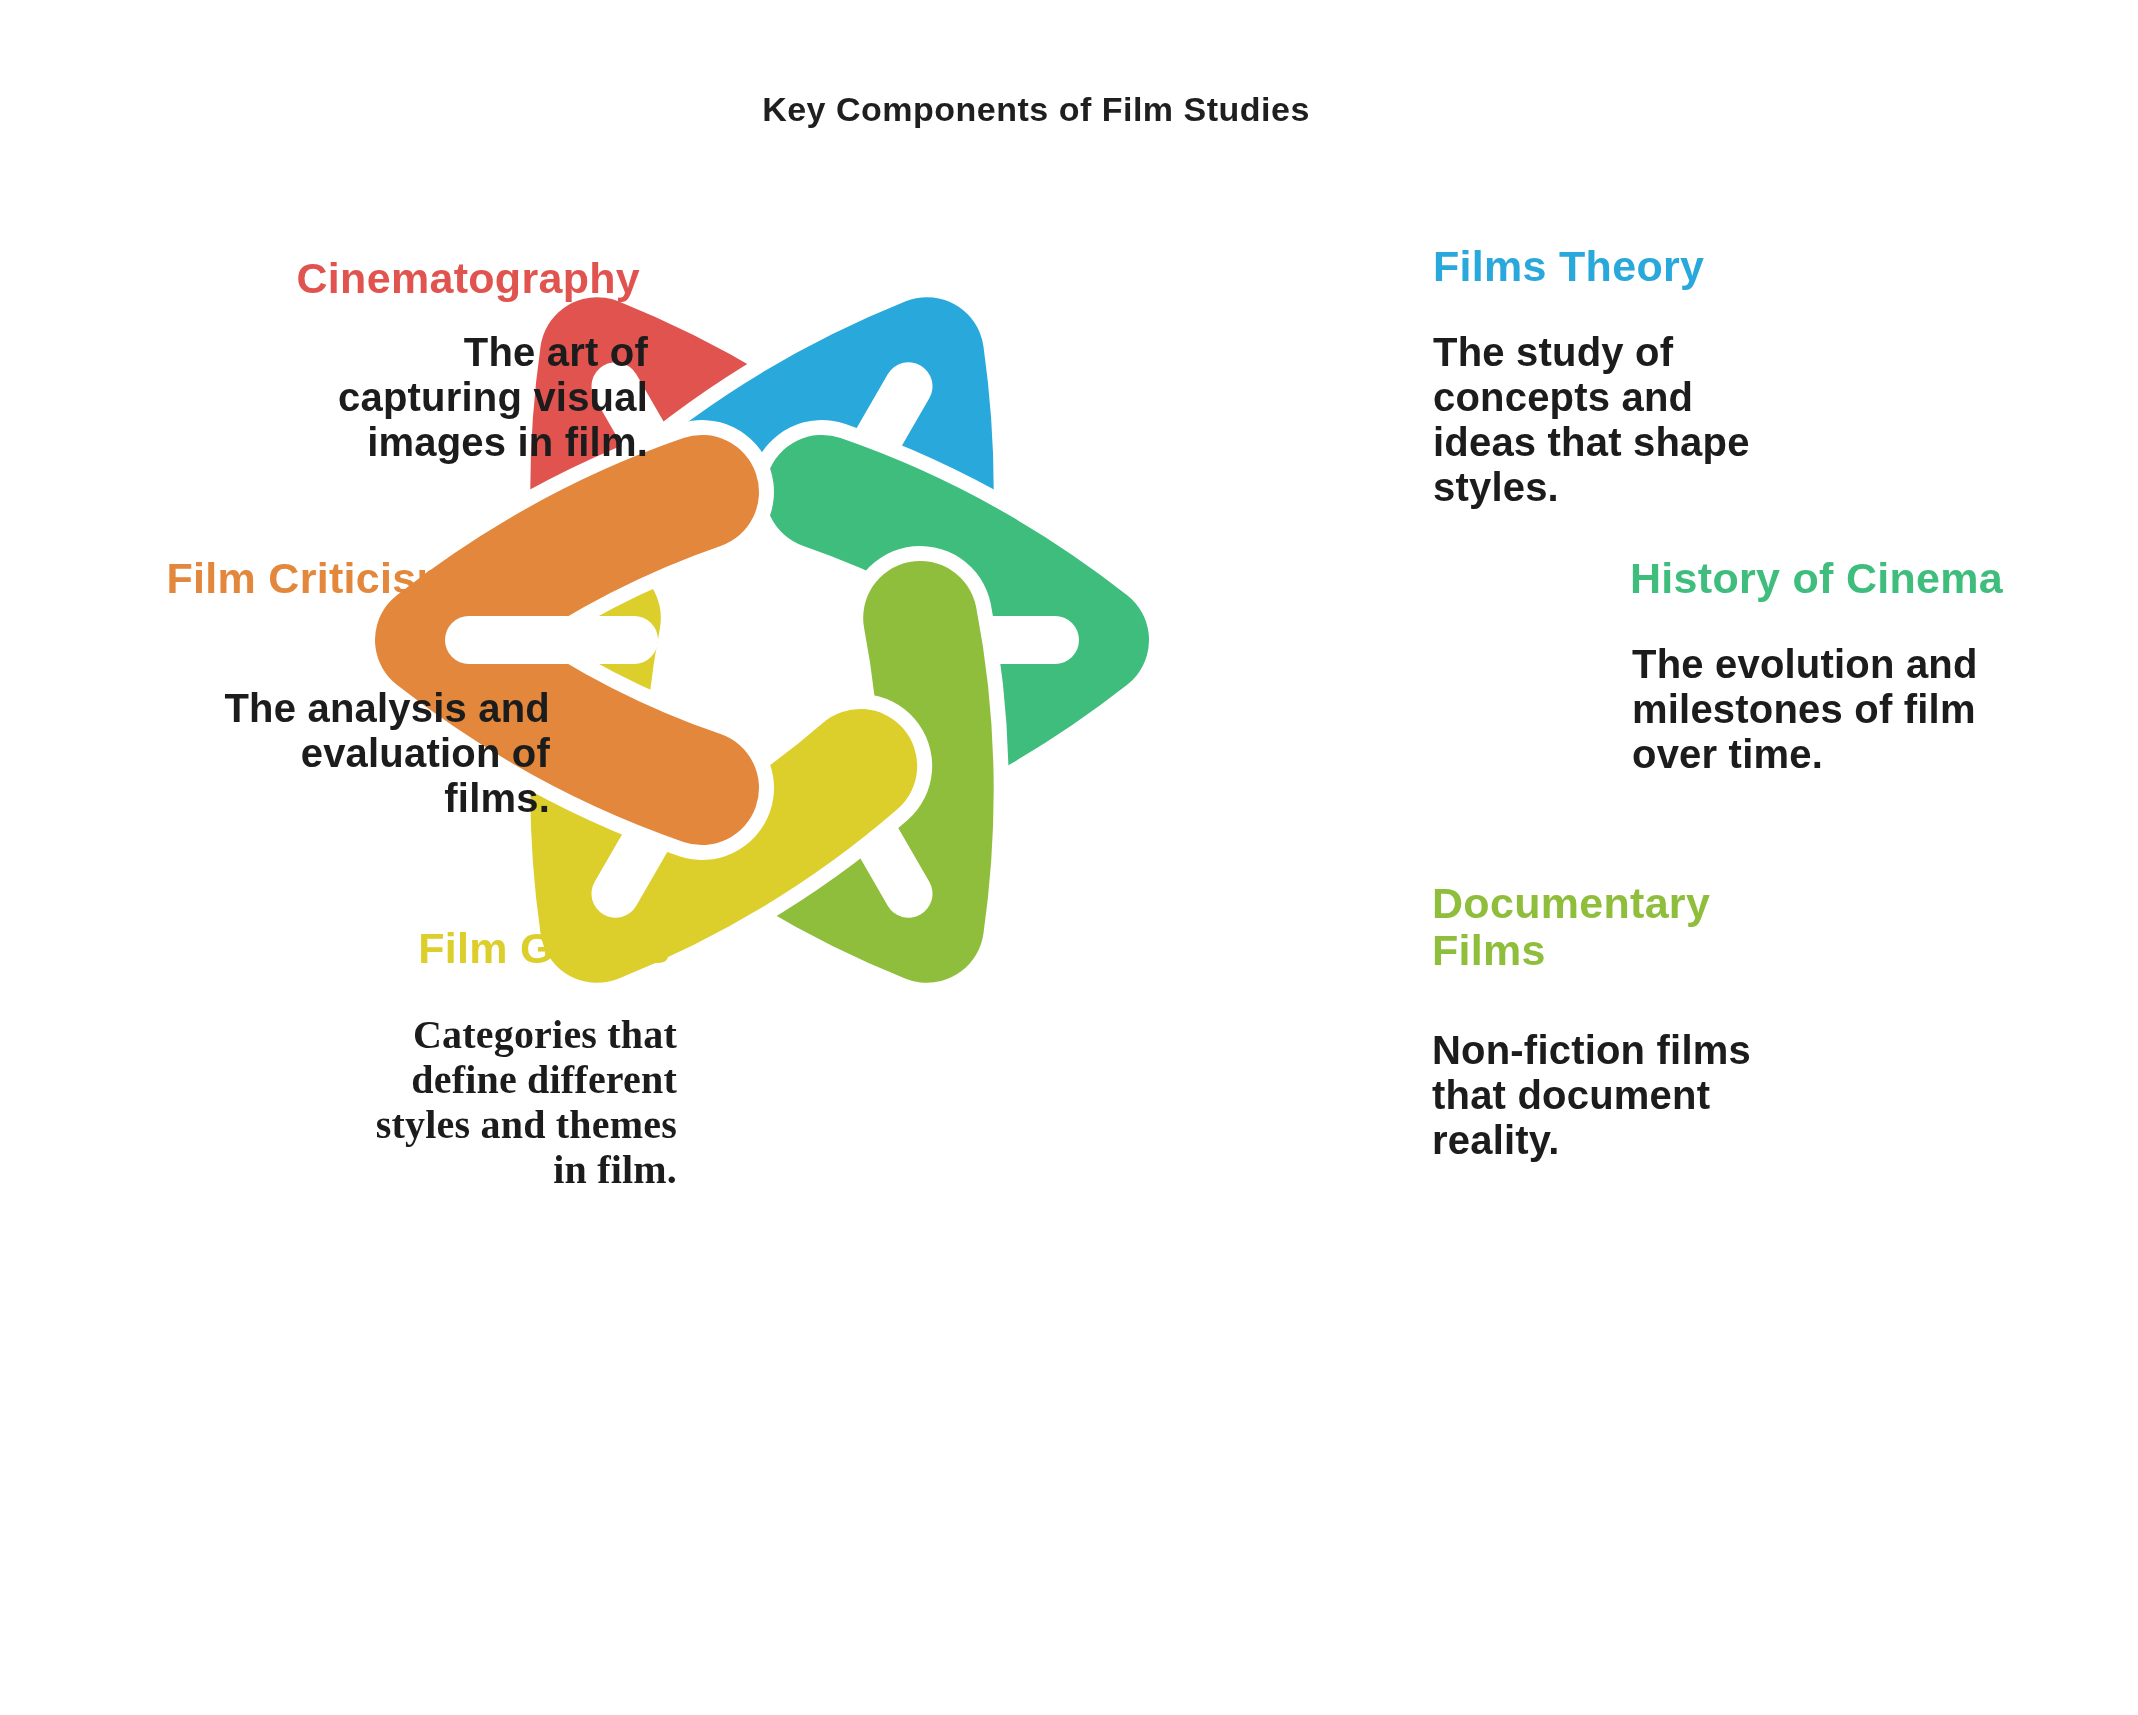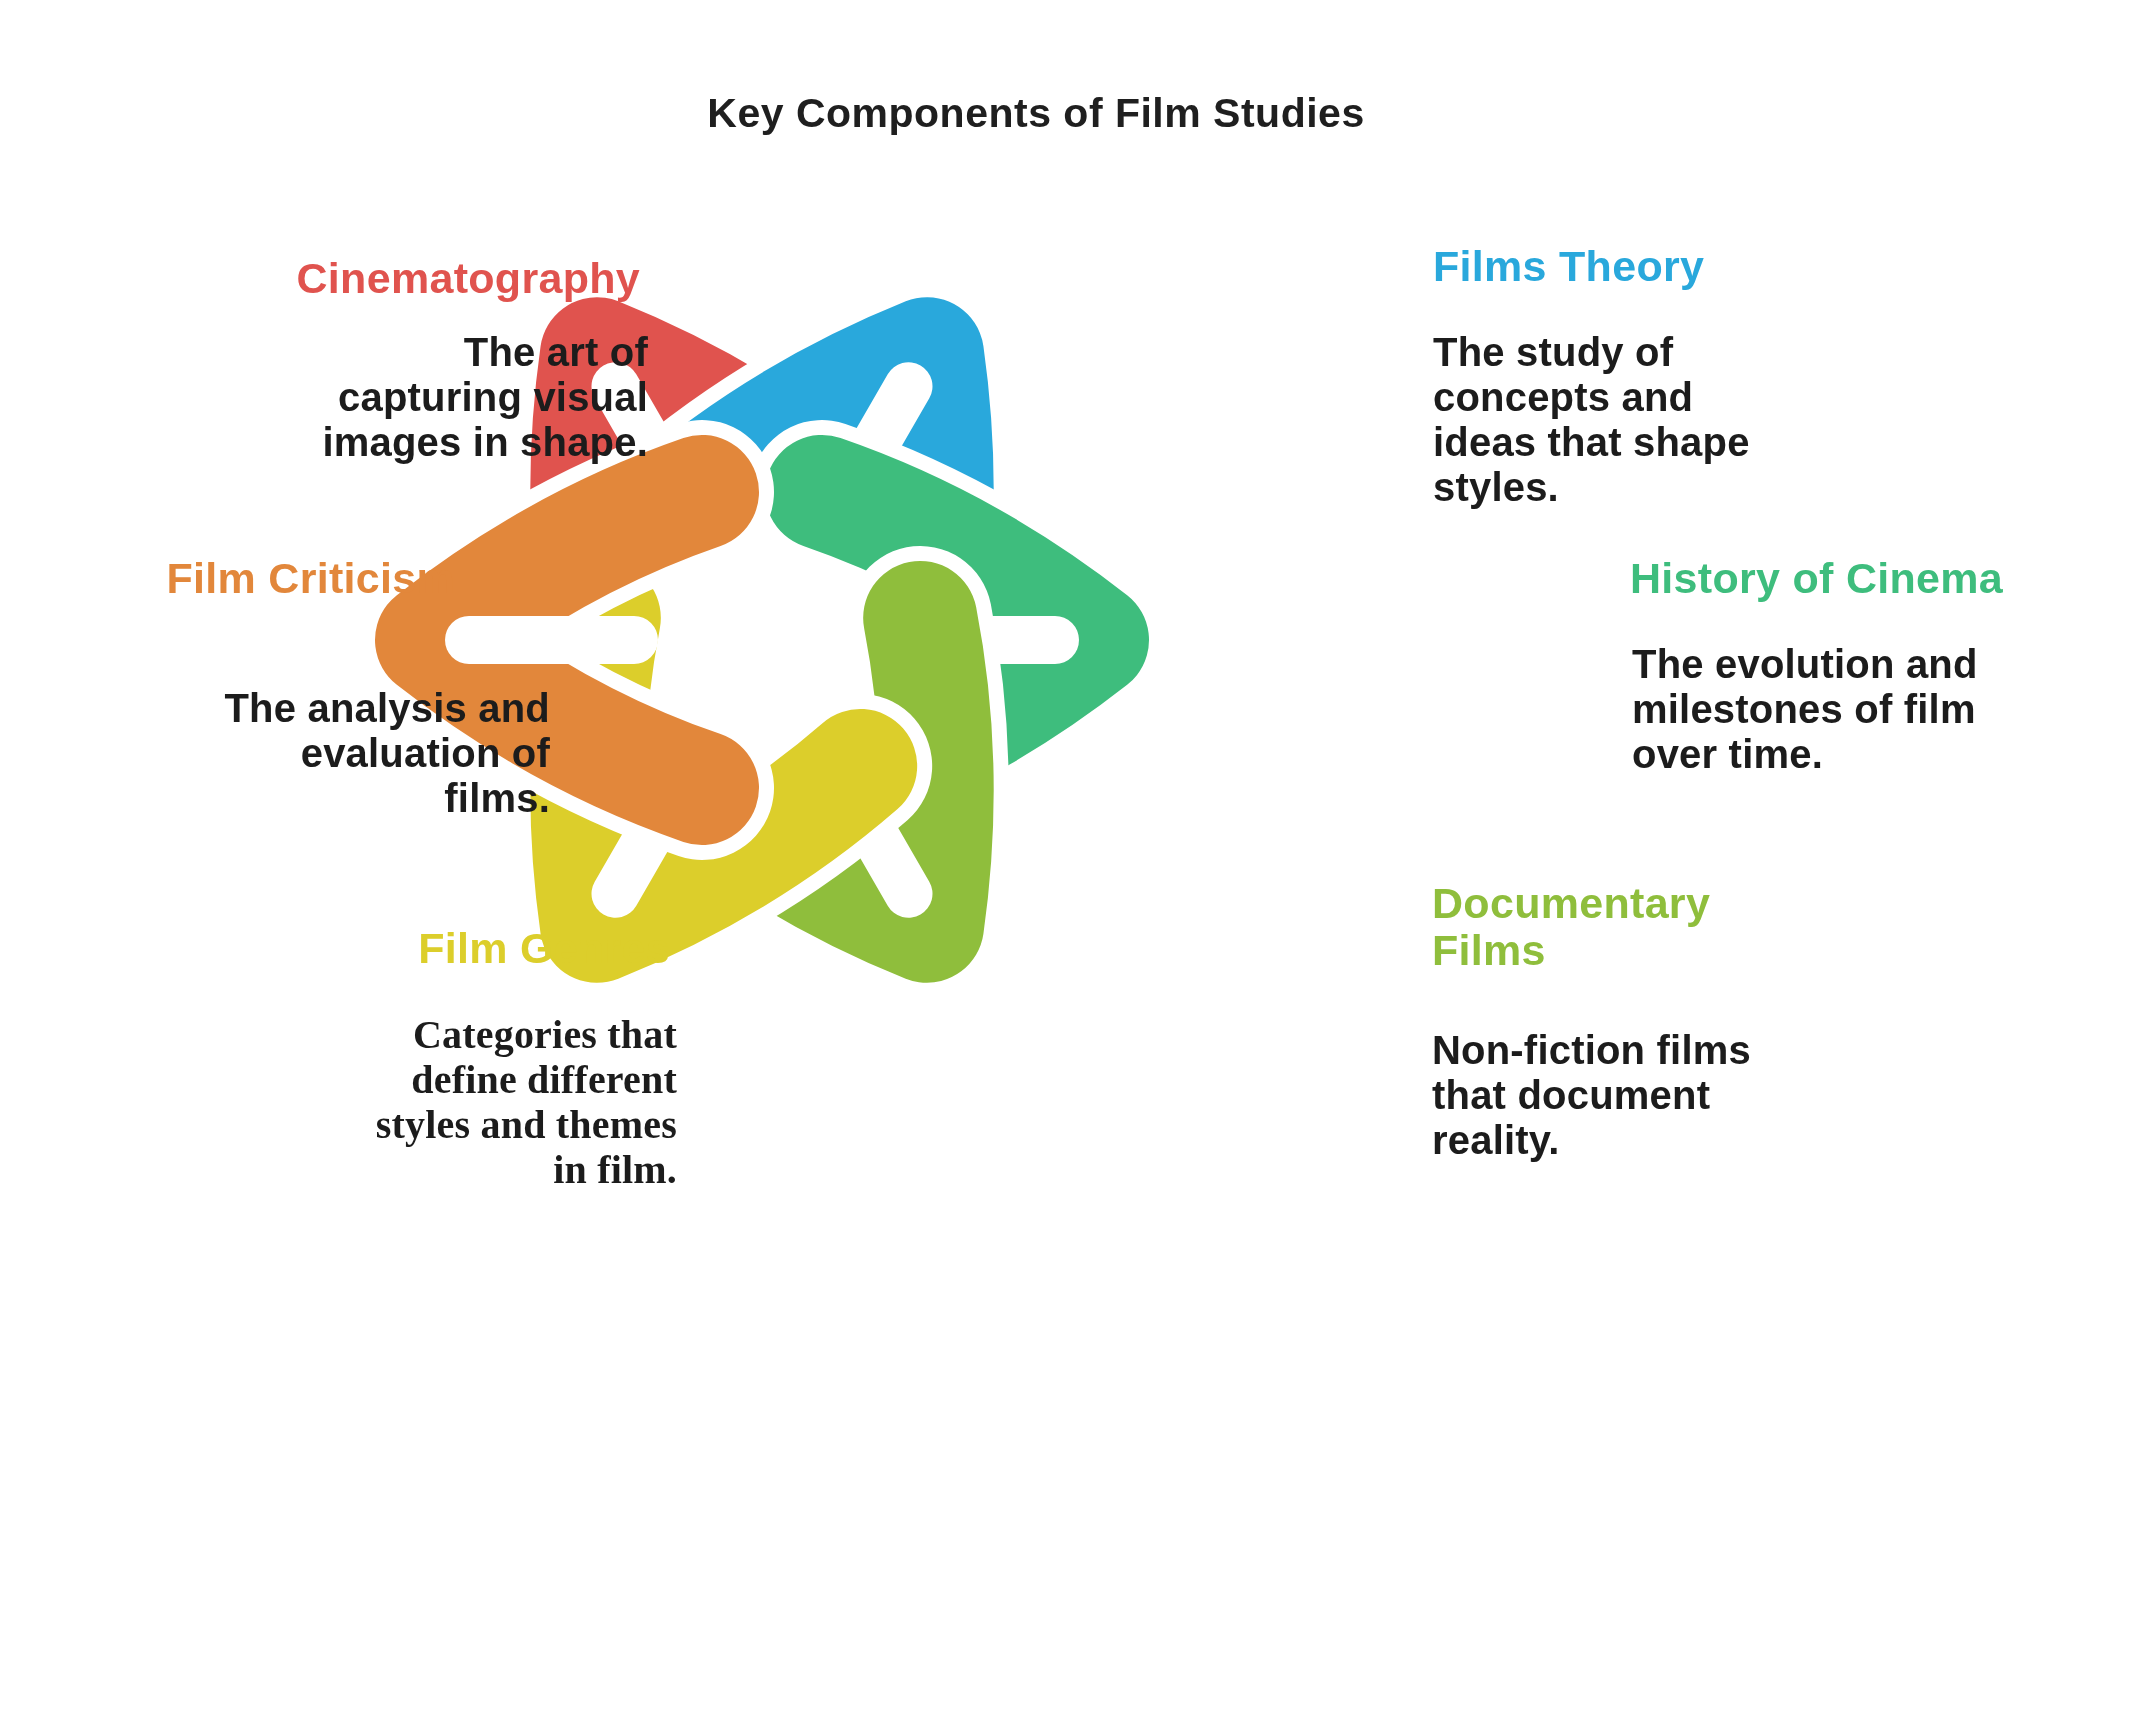--- a/index.html
+++ b/index.html
@@ -14,21 +14,21 @@
     height: 1715px;
     background: #ffffff;
     overflow: hidden;
   }
   .title {
     position: absolute;
     left: 336px;
     top: 90px;
     width: 1400px;
     text-align: center;
-    font-size: 41px;
+    font-size: 34px;
     font-weight: 700;
     color: #1f1f1f;
     letter-spacing: 0.5px;
   }
   .heading {
     position: absolute;
     font-size: 43px;
     font-weight: 700;
     line-height: 47px;
     white-space: pre-line;
@@ -109,21 +109,21 @@
           <path d="M 60 -148 Q 205 -98 330 0 Q 205 98 60 148" stroke="#ffffff" stroke-width="144"></path>
           <path d="M 60 -148 Q 205 -98 330 0 Q 205 98 60 148" stroke="#E2873B" stroke-width="114"></path>
           <path d="M 128 0 L 293 0" stroke="#ffffff" stroke-width="48"></path>
         </g>
       </svg>
   </div>
 
   <div id="cinematography-label" class="heading align-right" style="color: rgb(224, 83, 78); margin-top: 12px;">Cinematography</div>
   <div id="cinematography-desc" class="desc align-right">The art of
 capturing visual
-images in shape.</div>
+images in film.</div>
 
   <div id="theory-label" class="heading align-left" style="color: rgb(41, 168, 220);">Films Theory</div>
   <div id="theory-desc" class="desc align-left">The study of
 concepts and
 ideas that shape
 styles.</div>
 
   <div id="criticism-label" class="heading align-right" style="color: rgb(226, 135, 59);">Film Criticism</div>
   <div id="criticism-desc" class="desc align-right">The analysis and
 evaluation of

